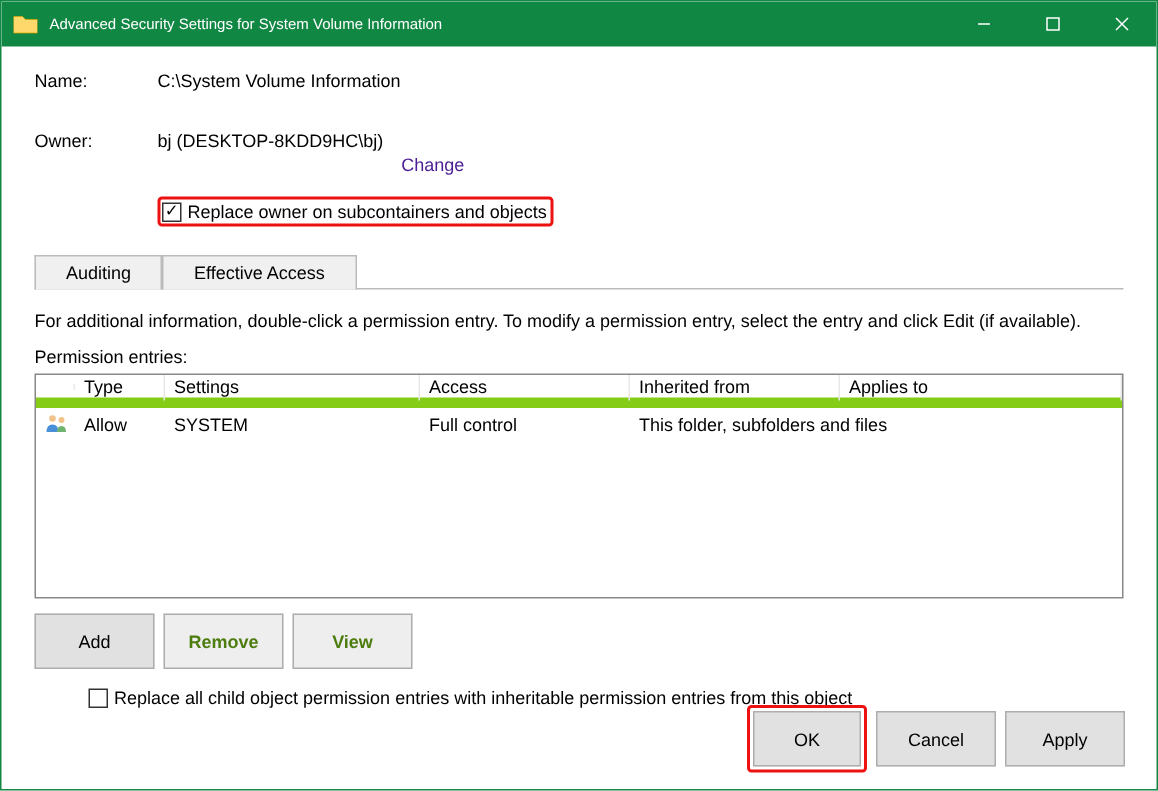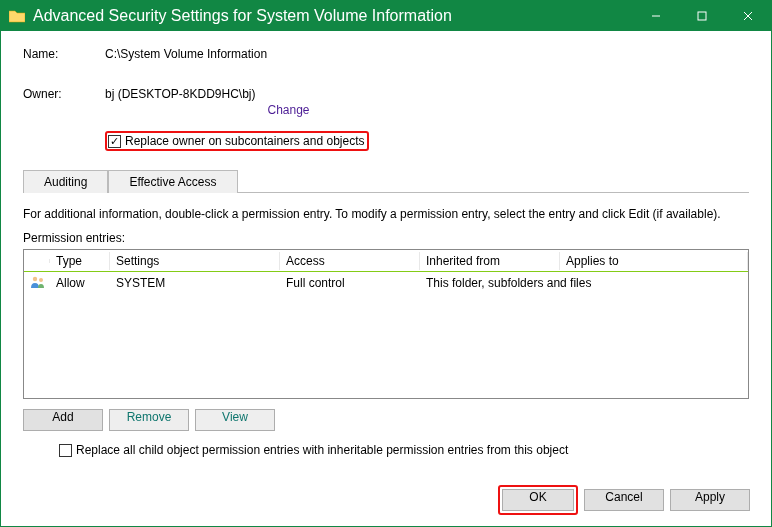--- a/index.html
+++ b/index.html
@@ -19,21 +19,21 @@
     background: #118744;
     color: #fff;
     display: flex;
     align-items: center;
     padding-left: 8px;
   }
   .titlebar .folder-icon {
     width: 16px; height: 14px;
     margin-right: 8px;
   }
-  .titlebar .title { flex: 1; font-size: 16px; }
+  .titlebar .title { flex: 1; font-size: 10px; }
   .win-btns { display: flex; height: 100%; }
   .win-btn {
     width: 46px; height: 100%;
     display: flex; align-items: center; justify-content: center;
     color: #fff;
   }
   .win-btn svg { stroke: #fff; }
   .body-area { padding: 16px 22px 0 22px; }
   .row { display: flex; margin-bottom: 10px; align-items: baseline; }
   .row .label { width: 82px; }
@@ -84,42 +84,42 @@
   .entries-label { margin-bottom: 4px; }
   .table {
     border: 1px solid #888;
     height: 150px;
     overflow: hidden;
   }
   .thead, .trow {
     display: flex;
     align-items: center;
   }
-  .thead { height: 22px; border-bottom: 1px solid #84cc16; }
+  .thead { height: 22px; border-bottom: 7px solid #84cc16; }
   .th, .td { padding: 2px 6px; }
   .th { border-right: 1px solid #e8e8e8; font-weight: normal; }
   .c-icon { width: 26px; flex: 0 0 26px; }
   .c-type { width: 60px; flex: 0 0 60px; }
   .c-principal { width: 170px; flex: 0 0 170px; }
   .c-access { width: 140px; flex: 0 0 140px; }
   .c-inherited { width: 140px; flex: 0 0 140px; }
   .c-applies { flex: 1; }
   .trow { height: 22px; }
   .btnrow { display: flex; gap: 6px; margin-top: 10px; }
   .btn {
     min-width: 80px;
-    height: 22px;
+    height: 37px;
     border: 1px solid #adadad;
     background: #e1e1e1;
     display: inline-flex;
-    justify-content: center;
+    align-items: center; justify-content: center;
     padding: 0 8px;
     font-family: inherit; font-size: 12px;
   }
-  .btn.disabled { color: #0f766e; background: #eee; }
+  .btn.disabled { color: #4d7c0f; background: #eee; font-weight: bold; }
   .enable-inh { margin-top: 10px; display: inline-flex; }
   .replace-all {
     display: flex; align-items: center;
     margin-top: 12px;
     padding-left: 36px;
   }
   .footer {
     position: absolute;
     bottom: 12px; right: 22px;
     display: flex; gap: 6px;

